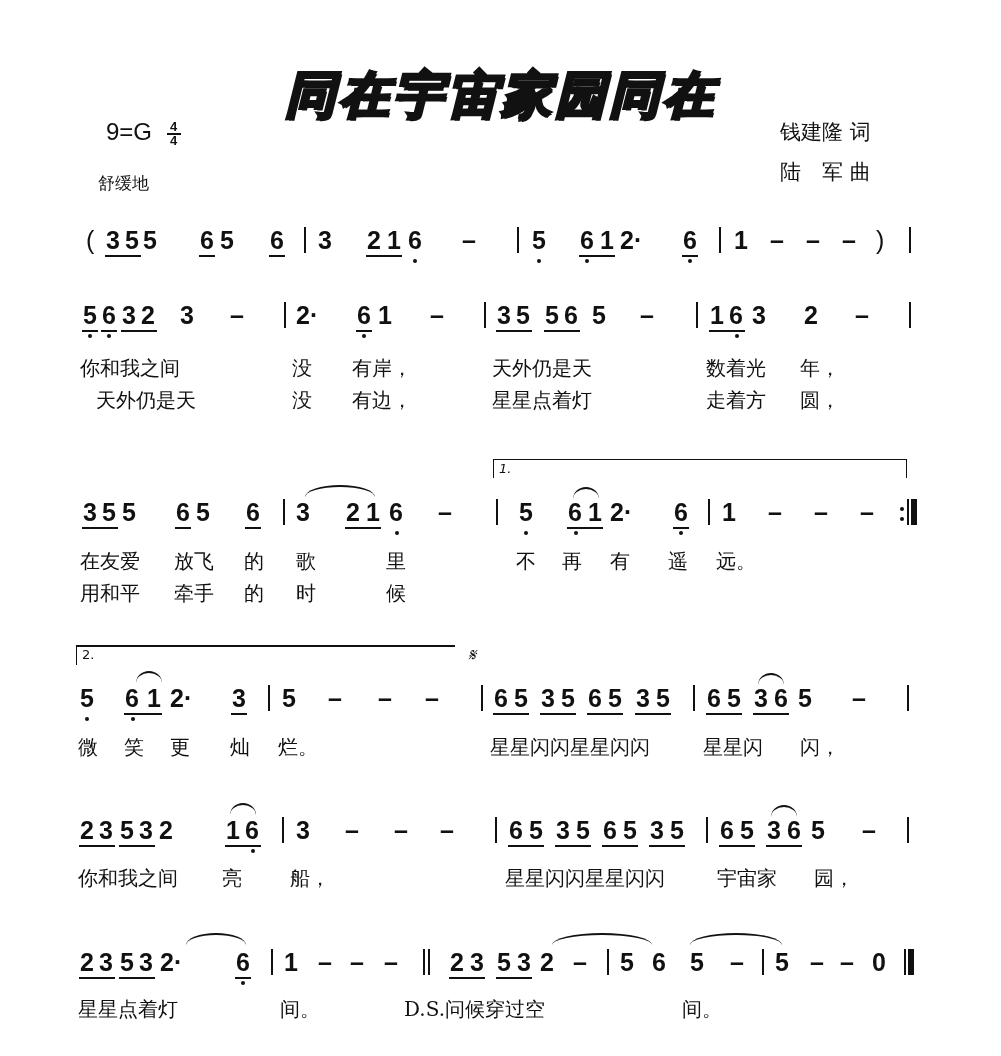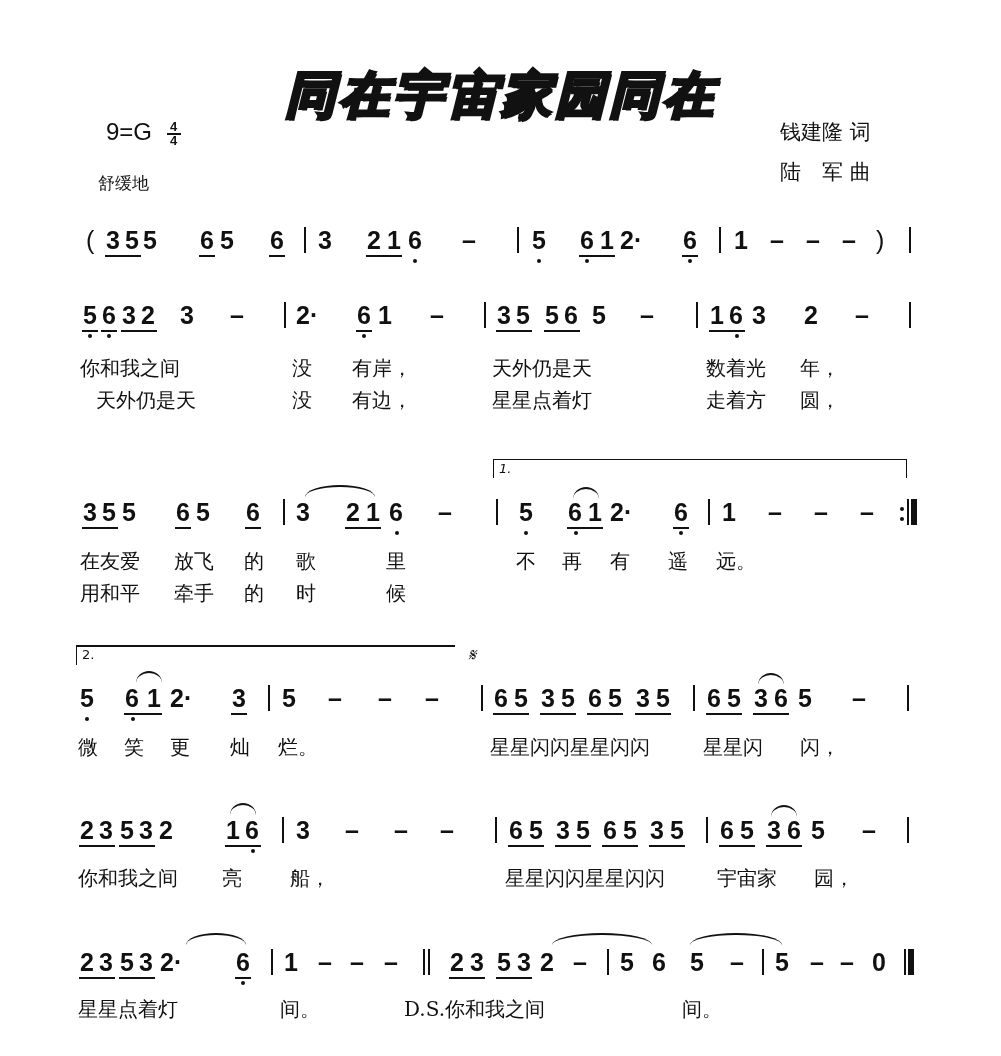--- a/index.html
+++ b/index.html
@@ -334,14 +334,14 @@
   <span class="bl" style="left:762px;top:2px"></span>
   <span class="tok" style="left:775px">5</span>
   <span class="tok" style="left:810px">–</span>
   <span class="tok" style="left:840px">–</span>
   <span class="tok" style="left:872px">0</span>
   <span class="bl" style="left:904px;top:2px"></span>
   <span class="blt" style="left:908px;top:2px"></span>
 </div>
 <div class="lyr" style="left:78px;top:997px"><span>星星点着灯</span></div>
 <div class="lyr" style="left:280px;top:997px"><span>间。</span></div>
-<div class="lyr" style="left:404px;top:997px"><span>D.S.你和我之间</span></div>
+<div class="lyr" style="left:404px;top:997px"><span>D.S.问候穿过空</span></div>
 <div class="lyr" style="left:682px;top:997px"><span>间。</span></div>
 
 </body></html>

